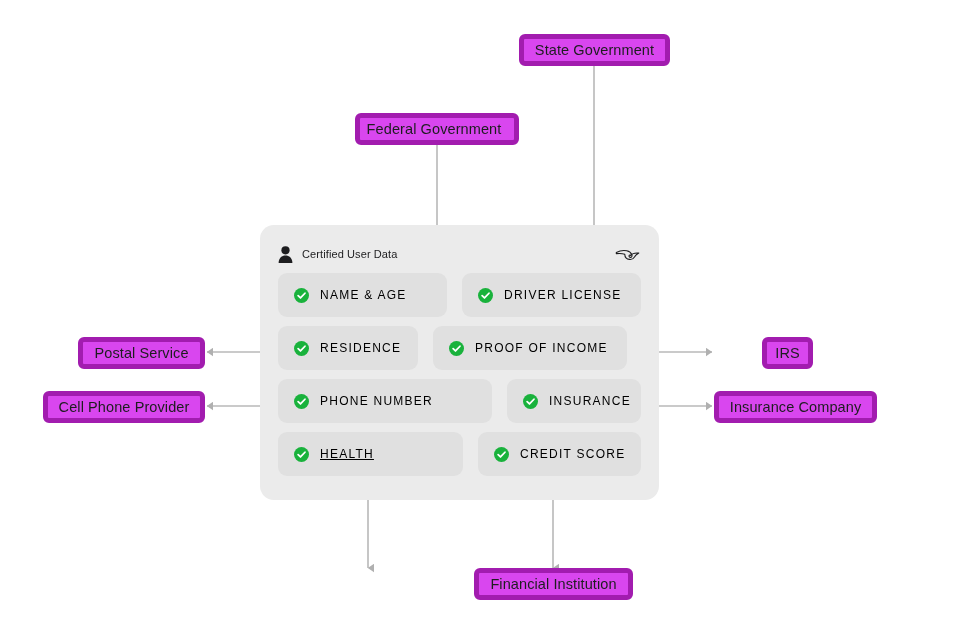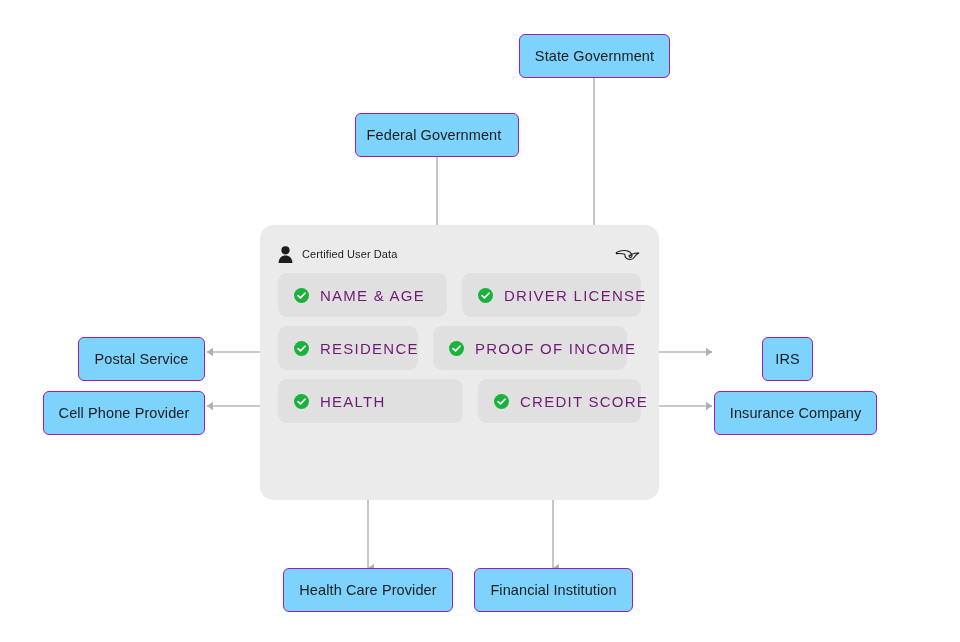--- a/index.html
+++ b/index.html
@@ -94,44 +94,44 @@
     box-sizing: border-box;
   }
   .chip-check {
     width: 15px;
     height: 15px;
     flex: 0 0 auto;
     margin-right: 11px;
     display: block;
   }
   .chip-label {
-    font-size: 15px;
+    font-size: 12px;
     letter-spacing: 1.25px;
-    color: #701a75;
+    color: #000000;
     white-space: nowrap;
     text-transform: uppercase;
   }
 
   
   .chip.c-name        { width: 170px; }
   .chip.c-driver      { width: 179px; }
   .chip.c-residence   { width: 140px; }
   .chip.c-income      { width: 194px; }
   .chip.c-phone       { width: 214px; }
   .chip.c-insurance   { width: 134px; }
-  .chip.c-health      { width: 185px; }
+  .chip.c-health      { width: 185px; text-decoration: underline; }
   .chip.c-credit      { width: 163px; }
 
   
   .node {
     position: absolute;
-    background: #7dd3fc;
-    border: 1px solid #a21caf;
+    background: #d946ef;
+    border: 5px solid #a21caf;
     border-radius: 6px;
-    height: 44px;
+    height: 32px;
     display: flex;
     align-items: center;
     justify-content: center;
     padding: 0 14px;
     box-sizing: border-box;
     font-size: 14.5px;
     color: #1d1d1f;
     white-space: nowrap;
     letter-spacing: 0.1px;
   }
@@ -215,20 +215,36 @@
         </div>
         <div class="chip c-income">
           <svg class="chip-check" viewBox="0 0 16 16">
             <circle cx="8" cy="8" r="8" fill="#19b23c"></circle>
             <path d="M4.4,8.2 L6.9,10.6 L11.7,5.6" fill="none" stroke="#ffffff" stroke-width="1.9" stroke-linecap="round" stroke-linejoin="round"></path>
           </svg>
           <span class="chip-label">PROOF OF INCOME</span>
         </div>
       </div>
 
+      <div class="chip-row">
+        <div class="chip c-phone">
+          <svg class="chip-check" viewBox="0 0 16 16">
+            <circle cx="8" cy="8" r="8" fill="#19b23c"></circle>
+            <path d="M4.4,8.2 L6.9,10.6 L11.7,5.6" fill="none" stroke="#ffffff" stroke-width="1.9" stroke-linecap="round" stroke-linejoin="round"></path>
+          </svg>
+          <span class="chip-label">PHONE NUMBER</span>
+        </div>
+        <div class="chip c-insurance">
+          <svg class="chip-check" viewBox="0 0 16 16">
+            <circle cx="8" cy="8" r="8" fill="#19b23c"></circle>
+            <path d="M4.4,8.2 L6.9,10.6 L11.7,5.6" fill="none" stroke="#ffffff" stroke-width="1.9" stroke-linecap="round" stroke-linejoin="round"></path>
+          </svg>
+          <span class="chip-label">INSURANCE</span>
+        </div>
+      </div>
 
       <div class="chip-row">
         <div class="chip c-health">
           <svg class="chip-check" viewBox="0 0 16 16">
             <circle cx="8" cy="8" r="8" fill="#19b23c"></circle>
             <path d="M4.4,8.2 L6.9,10.6 L11.7,5.6" fill="none" stroke="#ffffff" stroke-width="1.9" stroke-linecap="round" stroke-linejoin="round"></path>
           </svg>
           <span class="chip-label">HEALTH</span>
         </div>
         <div class="chip c-credit">
@@ -260,21 +276,18 @@
   </div>
 
   <div class="node" style="left:714px; top:337px; width:51px;margin-left:48px;">
     <span>IRS</span>
   </div>
 
   <div class="node" style="left:714px; top:391px; width:163px;">
     <span>Insurance Company</span>
   </div>
 
-  <div class="node" style="left:283px; top:568px; width:170px;">
-    <span>Health Care Provider</span>
-  </div>
 
   <div class="node" style="left:474px; top:568px; width:159px;">
     <span>Financial Institution</span>
   </div>
 
 </div>
 
 </body></html>

